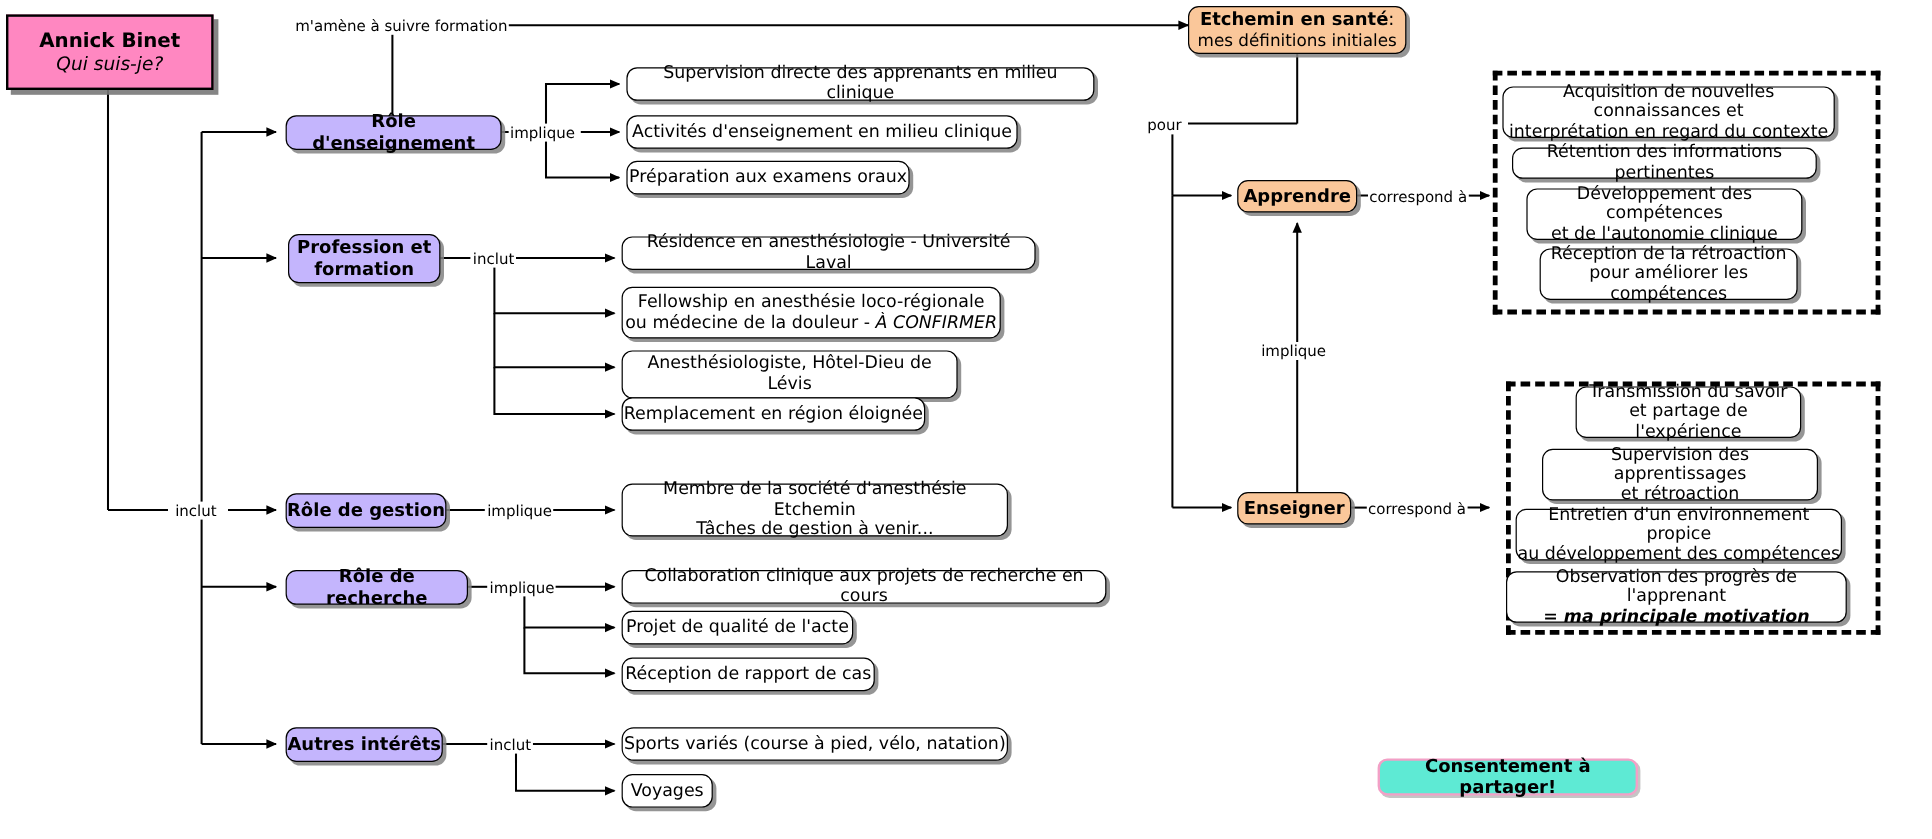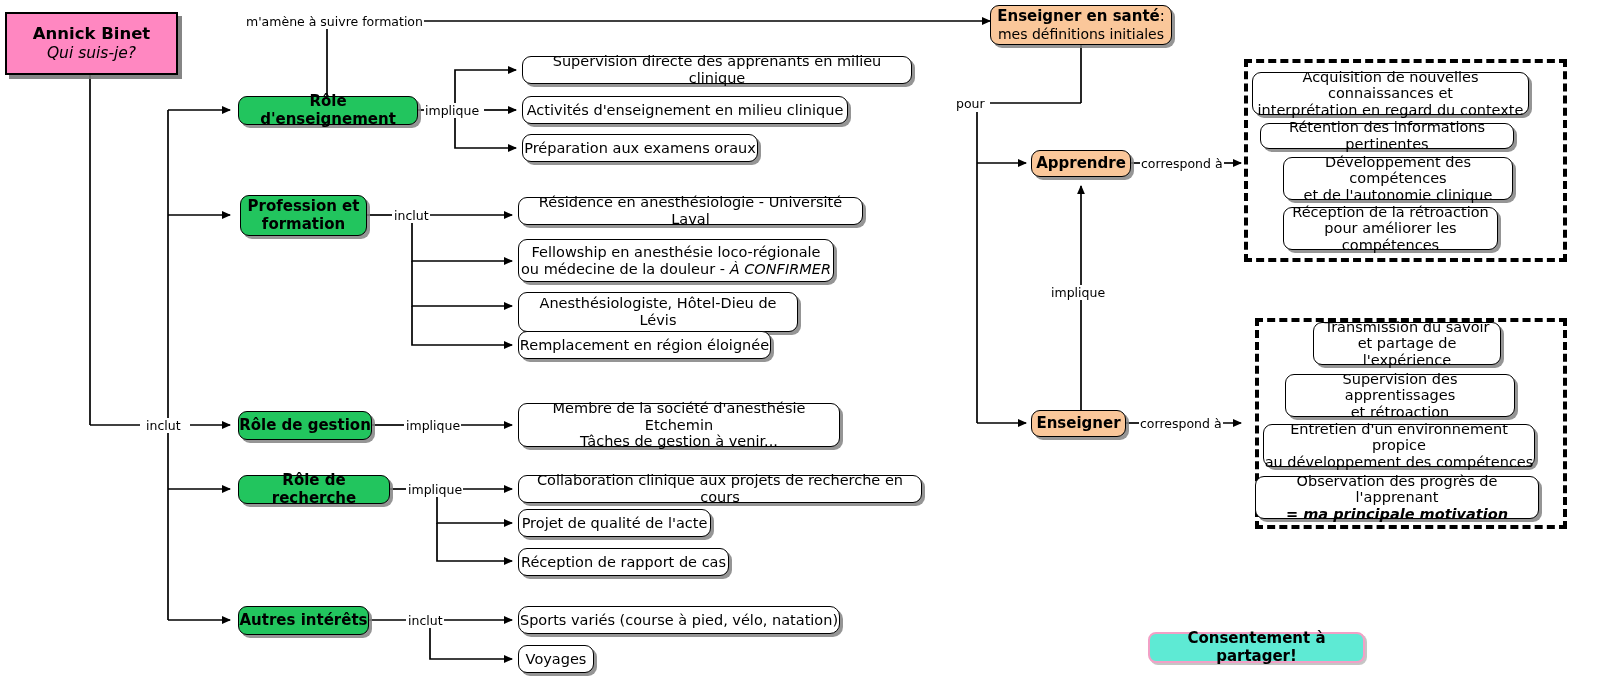--- a/index.html
+++ b/index.html
@@ -9,21 +9,21 @@
 
   .node{position:absolute;box-sizing:border-box;display:flex;align-items:center;justify-content:center;
         text-align:center;line-height:1.15;color:#000;}
   .rounded{border:1.6px solid #000;border-radius:9px;background:#fff;
            box-shadow:3px 3px 0 0 rgba(130,130,130,0.85);}
   .sharp{border:2px solid #000;border-radius:0;box-shadow:4px 4px 0 0 rgba(120,120,120,0.9);}
 
   .root{background:#FF87C1;font-size:16.5px;font-weight:bold;flex-direction:column;}
   .root .sub{font-weight:normal;font-style:italic;font-size:15.5px;margin-top:1px;}
 
-  .pink{background:#22c55e;font-weight:bold;font-size:15px;}
+  .pink{background:#c4b5fd;font-weight:bold;font-size:15px;}
   .orange{background:#FAC79A;font-weight:bold;font-size:15px;}
   .orange .sub{font-weight:normal;font-size:14px;}
   .orange.two{flex-direction:column;}
   .plain{background:#fff;font-size:14.5px;font-weight:normal;}
   .plain .ital{font-style:italic;}
   .plain .bi{font-style:italic;font-weight:bold;}
 
   .consent{background:#5eead4;border:2.2px solid #F2A0C6;border-radius:8px;
            font-weight:bold;font-size:15px;box-shadow:2px 2px 0 0 rgba(150,150,150,0.55);}
 
@@ -117,21 +117,21 @@
 
   <div class="node rounded pink" style="left:238px;top:475px;width:152px;height:29px;">
     <span>Rôle de recherche</span>
   </div>
 
   <div class="node rounded pink" style="left:238px;top:606px;width:131px;height:29px;">
     <span>Autres intérêts</span>
   </div>
 
   <div class="node rounded orange two" style="left:990px;top:5px;width:182px;height:40px;">
-    <span><span>Enseigner en santé</span><span style="font-weight:normal">:</span></span>
+    <span><span>Etchemin en santé</span><span style="font-weight:normal">:</span></span>
     <span class="sub">mes définitions initiales</span>
   </div>
 
   <div class="node rounded orange" style="left:1031px;top:150px;width:100px;height:27px;">
     <span>Apprendre</span>
   </div>
 
   <div class="node rounded orange" style="left:1031px;top:410px;width:95px;height:27px;">
     <span>Enseigner</span>
   </div>
@@ -184,21 +184,21 @@
 
   <div class="dashgroup" style="left:1244px;top:59px;width:323px;height:203px;"></div>
 
   <div class="node rounded plain" style="left:1252px;top:72px;width:277px;height:43px;flex-direction:column;">
     <span>Acquisition de nouvelles connaissances et</span>
     <span>interprétation en regard du contexte</span>
   </div>
   <div class="node rounded plain" style="left:1260px;top:123px;width:254px;height:26px;">
     <span>Rétention des informations pertinentes</span>
   </div>
-  <div class="node rounded plain" style="left:1272px;top:157px;width:230px;height:43px;flex-direction:column;margin-left:11px;">
+  <div class="node rounded plain" style="left:1272px;top:157px;width:230px;height:43px;flex-direction:column;">
     <span>Développement des compétences</span>
     <span>et de l'autonomie clinique</span>
   </div>
   <div class="node rounded plain" style="left:1283px;top:207px;width:215px;height:43px;flex-direction:column;">
     <span>Réception de la rétroaction</span>
     <span>pour améliorer les compétences</span>
   </div>
 
   <div class="dashgroup" style="left:1255px;top:318px;width:312px;height:211px;"></div>
 

